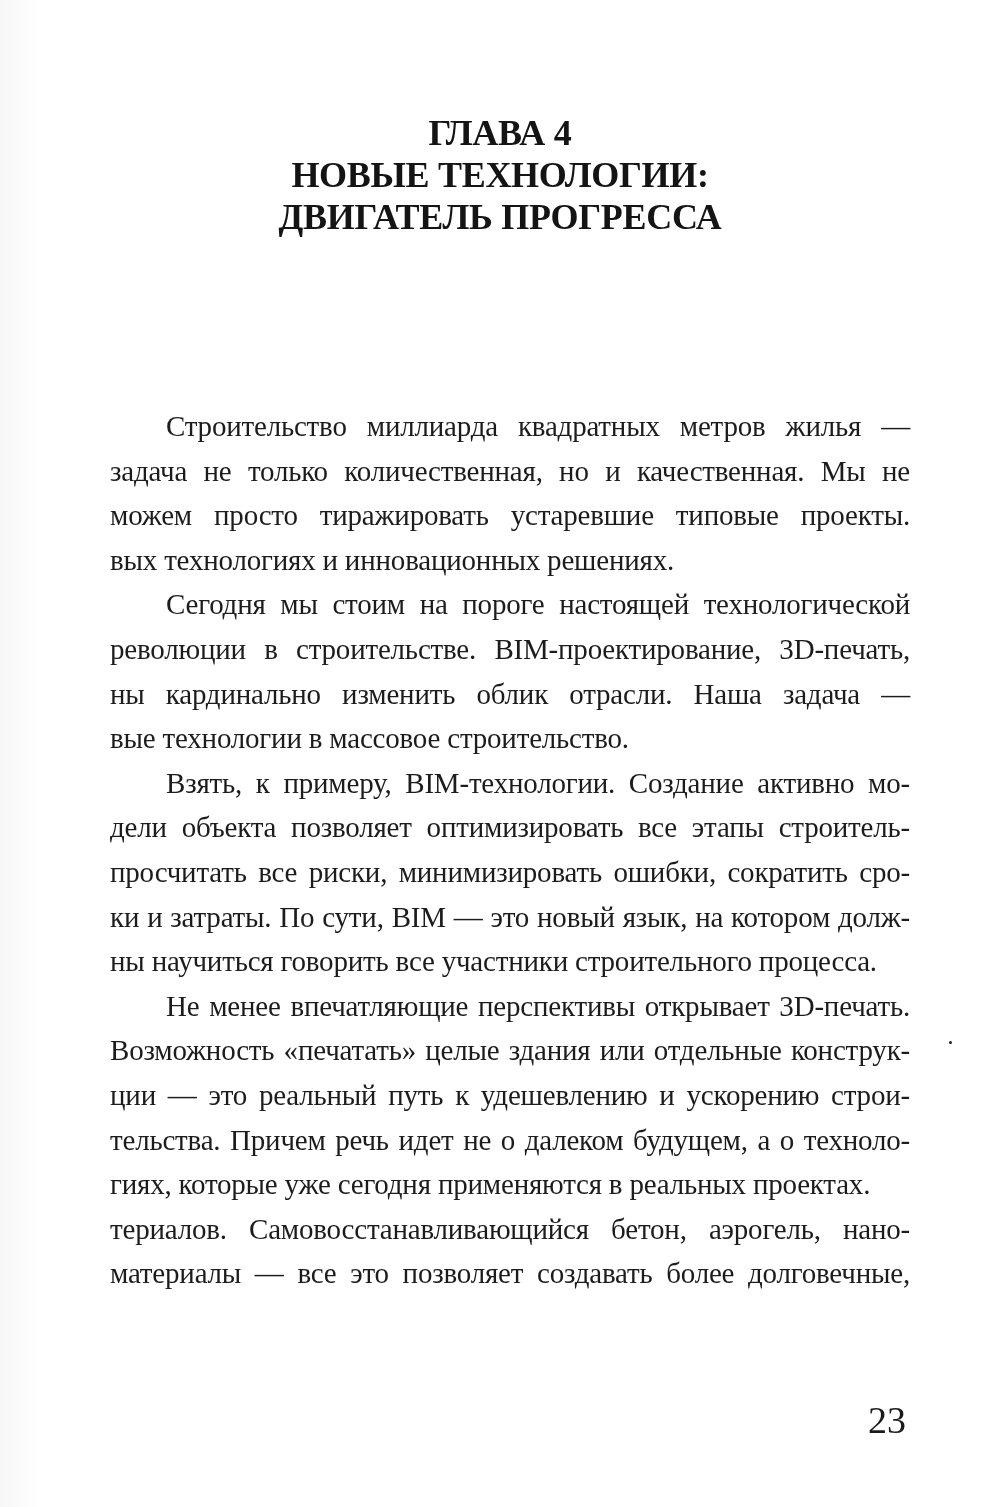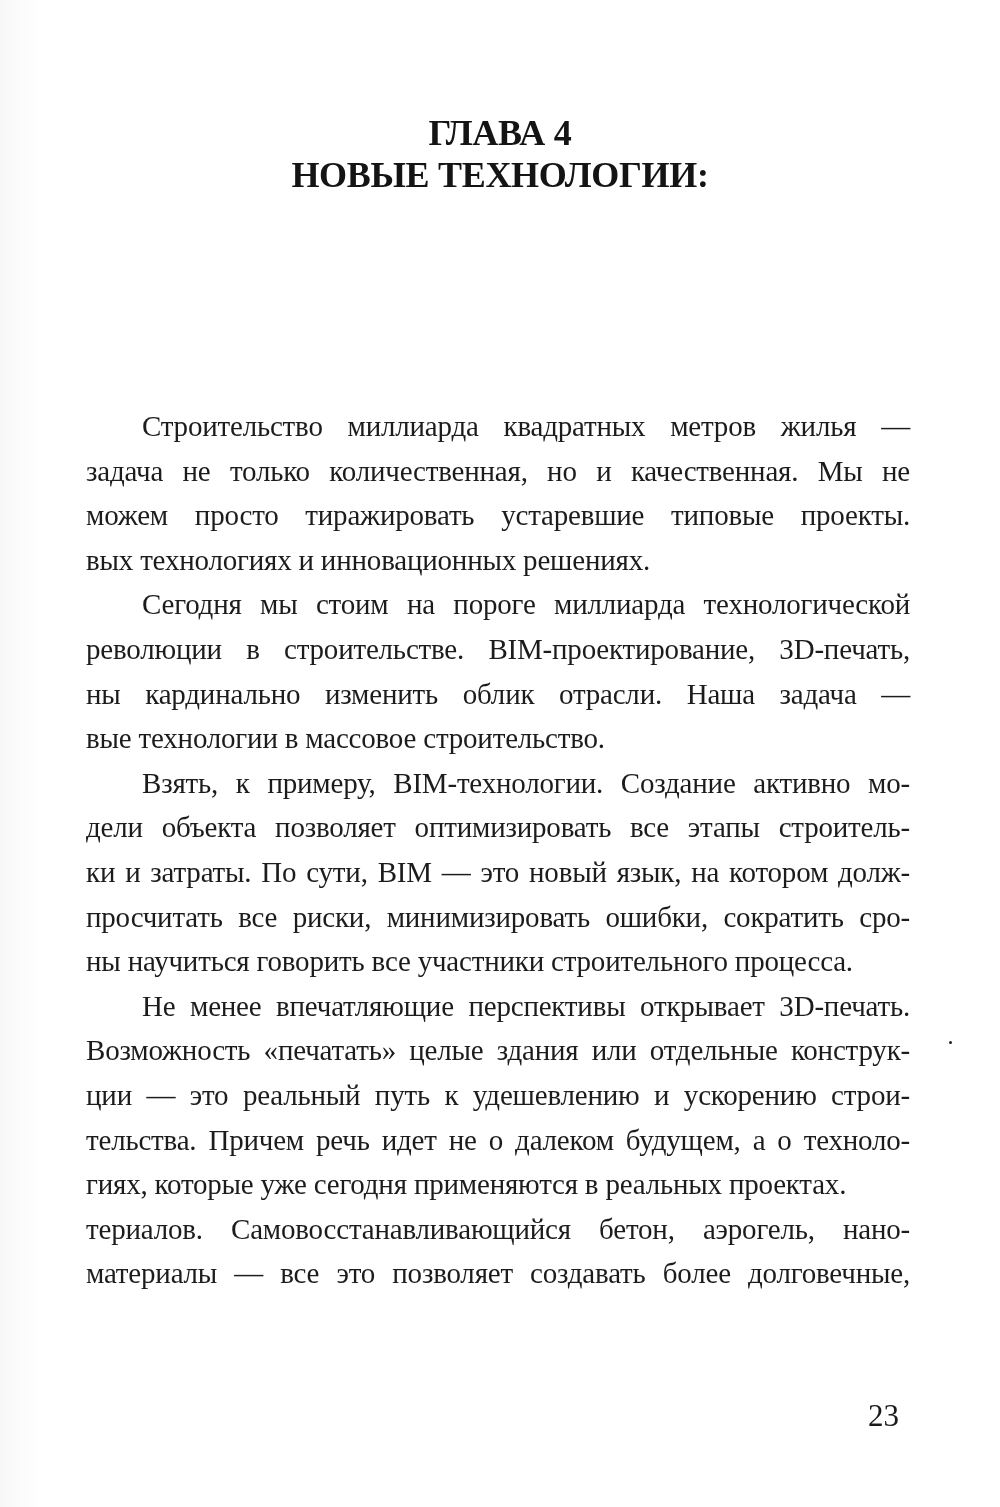--- a/index.html
+++ b/index.html
@@ -63,27 +63,28 @@
       white-space: nowrap;
     }
     .line.last {
       text-align-last: left;
     }
     .line.first {
       padding-left: 56px;
     }
     .line-wrap {
       display: block;
+      margin-left: 24px;
     }
     .page-number {
       position: absolute;
       left: 868px;
       top: 1398px;
       font-family: "Liberation Serif", "DejaVu Serif", serif;
-      font-size: 31px;
+      font-size: 38px;
       font-weight: normal;
       color: #1a1a1a;
     }
     .speck {
       position: absolute;
       left: 949px;
       top: 1041px;
       width: 3px;
       height: 3px;
       background: #222;
@@ -92,40 +93,41 @@
   </style>
 </head>
 <body>
 
 <div class="page">
   <div class="left-edge-shadow"></div>
 
   <div class="chapter-heading">
     <div>ГЛАВА 4</div>
     <div>НОВЫЕ ТЕХНОЛОГИИ:</div>
+    <div>ДВИГАТЕЛЬ ПРОГРЕССА</div>
   </div>
 
   <div class="body-text">
     <div class="line-wrap">
       <span class="line first">Строительство миллиарда квадратных метров жилья —</span>
       <span class="line">задача не только количественная, но и качественная. Мы не</span>
       <span class="line">можем просто тиражировать устаревшие типовые проекты.</span>
       <span class="line last">вых технологиях и инновационных решениях.</span>
     </div>
     <div class="line-wrap">
-      <span class="line first">Сегодня мы стоим на пороге миллиарда технологической</span>
+      <span class="line first">Сегодня мы стоим на пороге настоящей технологической</span>
       <span class="line">революции в строительстве. BIM-проектирование, 3D-печать,</span>
       <span class="line">ны кардинально изменить облик отрасли. Наша задача —</span>
       <span class="line last">вые технологии в массовое строительство.</span>
     </div>
     <div class="line-wrap">
       <span class="line first">Взять, к примеру, BIM-технологии. Создание активно мо-</span>
       <span class="line">дели объекта позволяет оптимизировать все этапы строитель-</span>
+      <span class="line">просчитать все риски, минимизировать ошибки, сократить сро-</span>
       <span class="line">ки и затраты. По сути, BIM — это новый язык, на котором долж-</span>
-      <span class="line">просчитать все риски, минимизировать ошибки, сократить сро-</span>
       <span class="line last">ны научиться говорить все участники строительного процесса.</span>
     </div>
     <div class="line-wrap">
       <span class="line first">Не менее впечатляющие перспективы открывает 3D-печать.</span>
       <span class="line">Возможность «печатать» целые здания или отдельные конструк-</span>
       <span class="line">ции — это реальный путь к удешевлению и ускорению строи-</span>
       <span class="line">тельства. Причем речь идет не о далеком будущем, а о техноло-</span>
       <span class="line last">гиях, которые уже сегодня применяются в реальных проектах.</span>
     </div>
     <div class="line-wrap">

